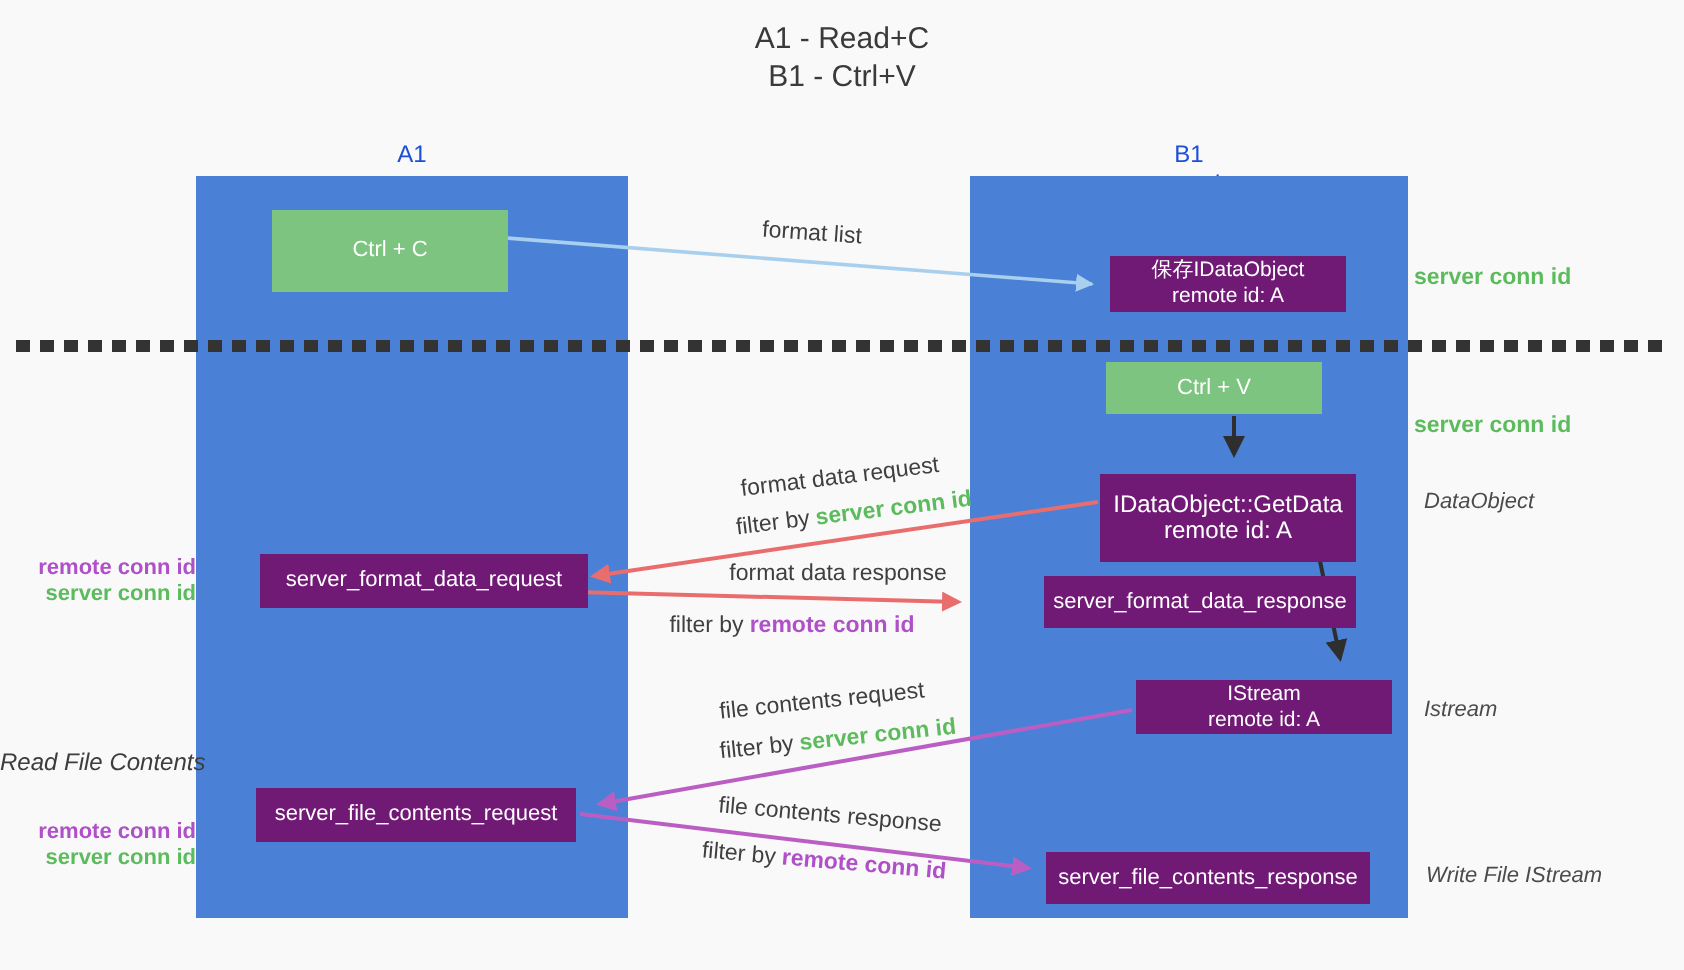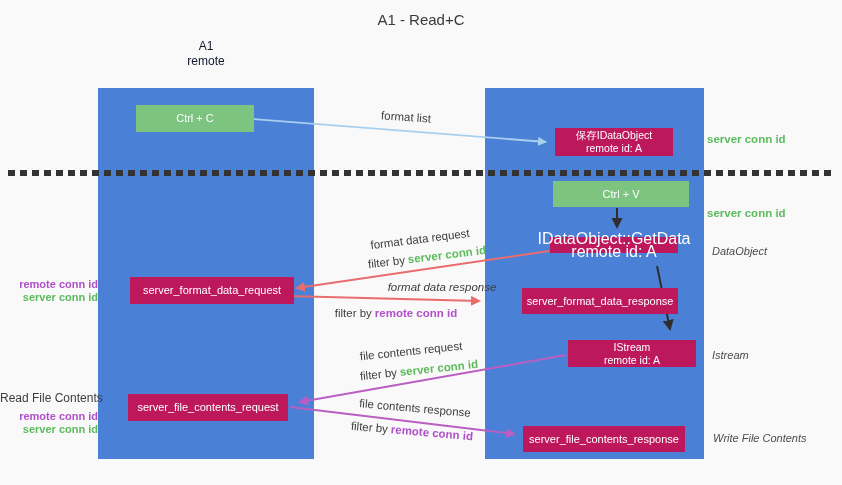--- a/index.html
+++ b/index.html
@@ -17,35 +17,35 @@
     position:absolute;left:0;top:10px;width:842px;
     text-align:center;font-size:15px;line-height:19px;color:#3a3a3a;
   }
   .lane{
     position:absolute;top:88px;height:371px;
     background:#4a81d6;
   }
   .lane-a{left:98px;width:216px;}
   .lane-b{left:485px;width:219px;}
   .lane-header{
-    position:absolute;top:39px;text-align:center;
-    font-size:12px;line-height:15px;color:#0f172a;
+    position:absolute;top:70px;text-align:center;
+    font-size:12px;line-height:15px;color:#1d4ed8;
   }
   .lane-header.a{left:98px;width:216px;}
   .lane-header.b{left:485px;width:219px;}
   .dotted-line{
     position:absolute;left:8px;top:170px;width:826px;height:6px;
     background:repeating-linear-gradient(90deg,#333 0 7px,transparent 7px 12px);
   }
   .node{
     position:absolute;
     display:flex;flex-direction:column;align-items:center;justify-content:center;
     color:#fff;font-size:11px;line-height:13px;text-align:center;
   }
-  .node.orange{background:#be185d;}
+  .node.orange{background:#701a75;}
   .node.green{background:#7cc47f;}
   .side-label{position:absolute;white-space:nowrap;}
   .gray-label{font-size:11px;color:#4b4b4b;font-style:italic;}
   .green-label{font-size:11.5px;font-weight:bold;color:#5cbb5c;}
   .left-stack{
     position:absolute;left:0;width:98px;text-align:right;
     font-size:11px;line-height:13px;font-weight:bold;white-space:nowrap;
   }
   .left-stack .remote{color:#b050c8;display:block;}
   .left-stack .server{color:#5cbb5c;display:block;}
@@ -61,25 +61,30 @@
   .flow-label .purple-part{color:#b050c8;font-weight:bold;margin-left:3px;}
   svg.arrows{position:absolute;left:0;top:0;pointer-events:none;}
 </style>
 </head>
 <body>
 
 <div class="canvas">
 
   <div class="title">
     <div>A1 - Read+C</div>
+    <div>B1 - Ctrl+V</div>
   </div>
 
   <div class="lane-header a">
     <div>A1</div>
     <div>remote</div>
+  </div>
+  <div class="lane-header b">
+    <div>B1</div>
+    <div>connection</div>
   </div>
 
   <div class="lane lane-a"></div>
   <div class="lane lane-b"></div>
 
   <div class="dotted-line"></div>
 
   <svg class="arrows" width="842" height="485" viewBox="0 0 842 485">
     <defs>
       <marker id="mblue" markerUnits="userSpaceOnUse" markerWidth="10" markerHeight="9" refX="8" refY="4.5" orient="auto">
@@ -97,34 +102,34 @@
     </defs>
     <line x1="253" y1="119" x2="546" y2="142" stroke="#a8d0ee" stroke-width="1.8" marker-end="url(#mblue)"></line>
     <line x1="617" y1="208" x2="617" y2="227" stroke="#2e2e2e" stroke-width="2" marker-end="url(#mblack)"></line>
     <line x1="657" y1="266" x2="670" y2="329" stroke="#2e2e2e" stroke-width="2" marker-end="url(#mblack)"></line>
     <line x1="549" y1="251" x2="297" y2="288" stroke="#e96d6d" stroke-width="2" marker-end="url(#mred)"></line>
     <line x1="288" y1="296" x2="479" y2="301" stroke="#e96d6d" stroke-width="2" marker-end="url(#mred)"></line>
     <line x1="566" y1="355" x2="300" y2="402" stroke="#bb5ec4" stroke-width="2" marker-end="url(#mpurple)"></line>
     <line x1="290" y1="407" x2="514" y2="434" stroke="#bb5ec4" stroke-width="2" marker-end="url(#mpurple)"></line>
   </svg>
 
-  <div class="node green" style="left:136px;top:105px;width:118px;height:27px;">
+  <div class="node green" style="left:136px;top:105px;width:118px;height:41px;">
     <div>Ctrl + C</div>
   </div>
 
   <div class="node orange" style="left:555px;top:128px;width:118px;height:28px;font-size:10.5px;">
     <div>保存IDataObject</div>
     <div>remote id: A</div>
   </div>
 
-  <div class="node green" style="left:553px;top:181px;width:136px;height:26px;">
+  <div class="node green" style="left:553px;top:181px;width:108px;height:26px;">
     <div>Ctrl + V</div>
   </div>
 
-  <div class="node orange" style="left:550px;top:237px;width:128px;height:16px;font-size:16px;">
+  <div class="node orange" style="left:550px;top:237px;width:128px;height:44px;font-size:12px;">
     <div>IDataObject::GetData</div>
     <div>remote id: A</div>
   </div>
 
   <div class="node orange" style="left:130px;top:277px;width:164px;height:27px;">
     <div>server_format_data_request</div>
   </div>
 
   <div class="node orange" style="left:487px;top:288px;width:156px;height:26px;margin-left:35px;">
     <div>server_format_data_response</div>
@@ -140,40 +145,40 @@
   </div>
 
   <div class="node orange" style="left:128px;top:394px;width:160px;height:27px;">
     <div>server_file_contents_request</div>
   </div>
 
   <div class="side-label green-label" style="left:707px;top:133px;">server conn id</div>
   <div class="side-label green-label" style="left:707px;top:207px;">server conn id</div>
   <div class="side-label gray-label" style="left:712px;top:245px;">DataObject</div>
   <div class="side-label gray-label" style="left:712px;top:349px;">Istream</div>
-  <div class="side-label gray-label" style="left:713px;top:432px;">Write File Contents</div>
+  <div class="side-label gray-label" style="left:713px;top:432px;">Write File IStream</div>
 
   <div class="left-stack" style="top:278px;">
     <span class="remote">remote conn id</span>
     <span class="server">server conn id</span>
   </div>
-  <div class="read-label" style="top:391px;">Read File Contents</div>
+  <div class="read-label" style="top:374px;font-style:italic;">Read File Contents</div>
   <div class="left-stack" style="top:410px;">
     <span class="remote">remote conn id</span>
     <span class="server">server conn id</span>
   </div>
 
   <div class="flow-label" style="left:406px;top:117px;transform:translate(-50%,-50%) rotate(4deg);">format list</div>
 
   <div class="flow-label" style="left:420px;top:239px;transform:translate(-50%,-50%) rotate(-7deg);">format data request</div>
   <div class="flow-label" style="left:427px;top:257px;transform:translate(-50%,-50%) rotate(-7deg);">
     <span>filter by</span><span class="green-part">server conn id</span>
   </div>
 
-  <div class="flow-label" style="left:442px;top:287px;transform:translate(-50%,-50%);font-style:italic;">format data response</div>
+  <div class="flow-label" style="left:419px;top:287px;transform:translate(-50%,-50%);">format data response</div>
   <div class="flow-label" style="left:396px;top:313px;transform:translate(-50%,-50%);">
     <span>filter by</span><span class="purple-part">remote conn id</span>
   </div>
 
   <div class="flow-label" style="left:411px;top:351px;transform:translate(-50%,-50%) rotate(-6deg);">file contents request</div>
   <div class="flow-label" style="left:419px;top:370px;transform:translate(-50%,-50%) rotate(-6deg);">
     <span>filter by</span><span class="green-part">server conn id</span>
   </div>
 
   <div class="flow-label" style="left:415px;top:408px;transform:translate(-50%,-50%) rotate(5deg);">file contents response</div>

